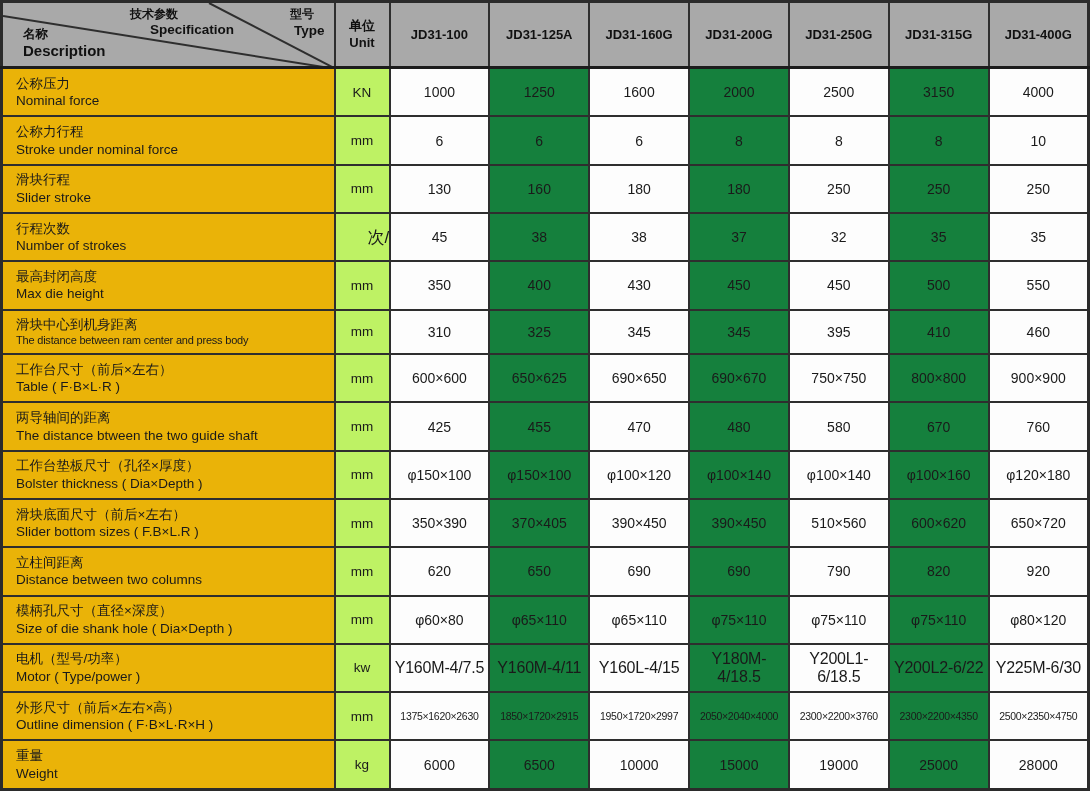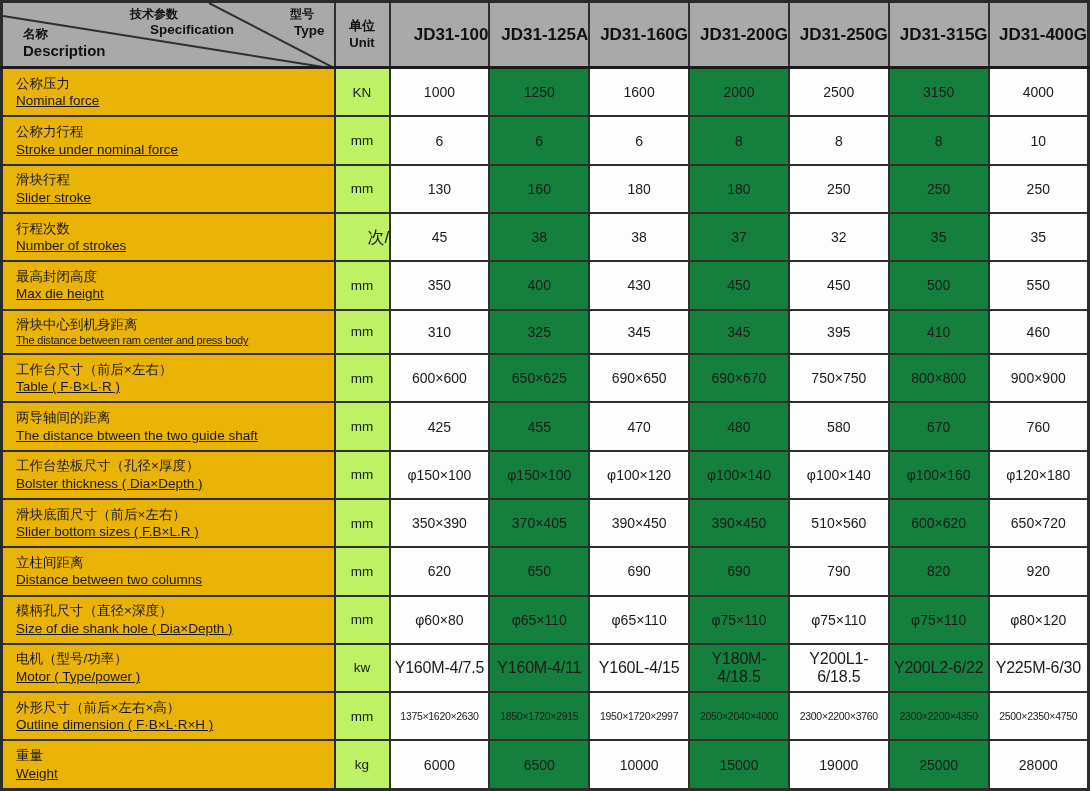--- a/index.html
+++ b/index.html
@@ -27,27 +27,27 @@
   th.corner{position:relative;}
   th.corner svg{position:absolute;left:0;top:0;}
   .corner-label{position:absolute;white-space:nowrap;line-height:1.1;text-align:left;}
   .lbl-spec-zh{left:127px;top:5px;font-size:12px;}
   .lbl-spec-en{left:147px;top:20px;font-size:13.5px;}
   .lbl-type-zh{left:287px;top:5px;font-size:12px;}
   .lbl-type-en{left:291px;top:21px;font-size:13.5px;}
   .lbl-desc-zh{left:20px;top:25px;font-size:12.5px;}
   .lbl-desc-en{left:20px;top:40px;font-size:15px;}
   th.unit-h{font-size:13px;line-height:1.25;}
-  th.model-th{font-size:17px;text-align:right;}
+  th.model-th{font-size:13px;}
   td.label-cell{
     background:#eab308;text-align:left;vertical-align:middle;
     padding:2px 6px 2px 13px;line-height:1.3;
   }
   .zh-line{font-size:13.5px;display:block;}
-  .en-line{font-size:13.5px;display:block;text-decoration:underline;}
+  .en-line{font-size:13.5px;display:block;}
   .en-line.en-sm{font-size:11px;letter-spacing:-0.2px;}
   td.unit-cell{
     background:#bef264;text-align:center;vertical-align:middle;font-size:13.5px;
   }
   td.unit-cell.unit-sm{font-size:17px;padding-left:32px;}
   td.val-cell{
     text-align:center;vertical-align:middle;font-size:14px;
   }
   td.val-cell.v-md{font-size:16px;letter-spacing:-0.2px;}
   td.val-cell.v-sm{font-size:10.5px;letter-spacing:-0.3px;}

